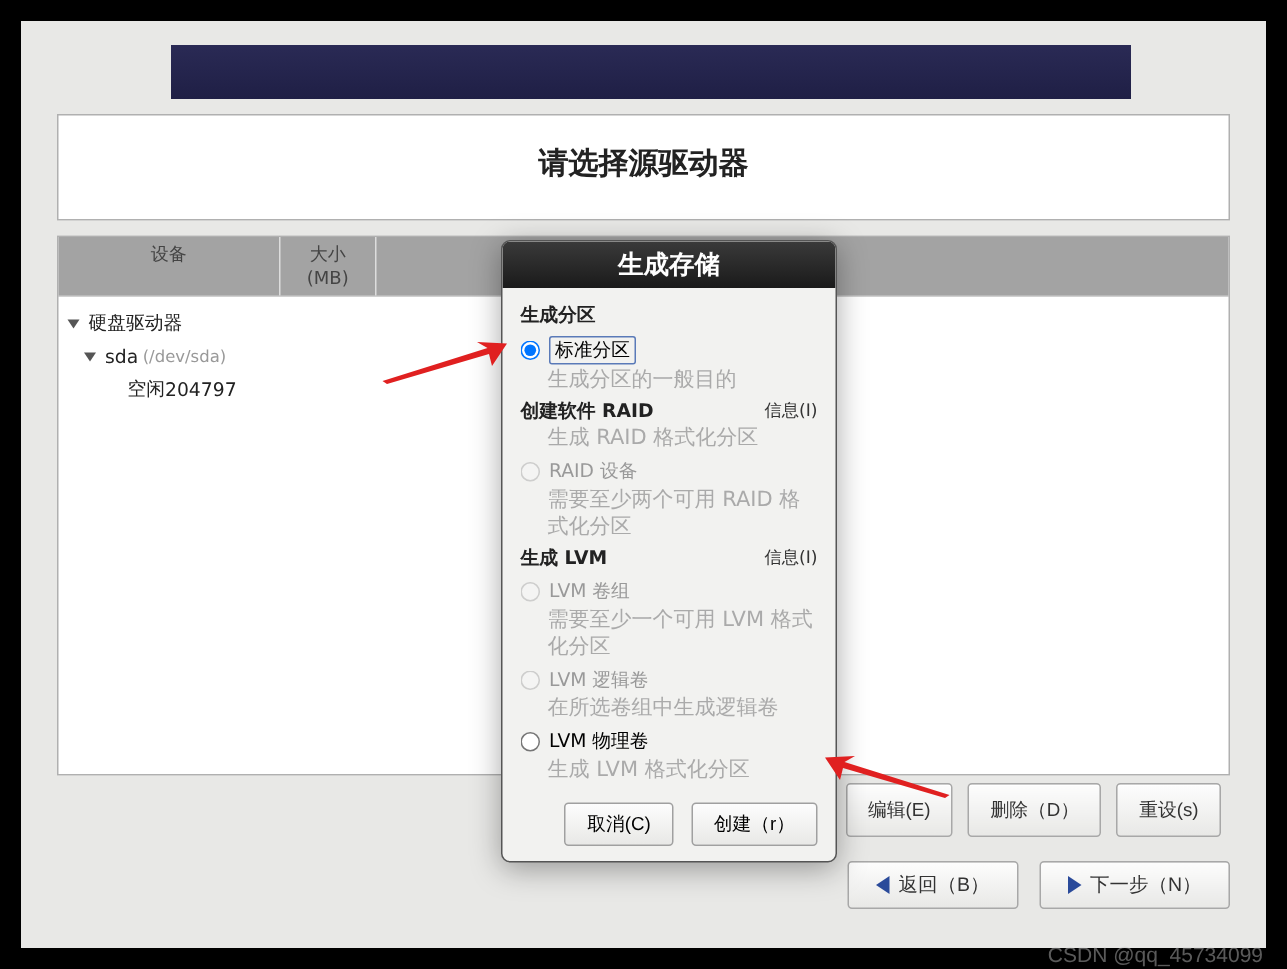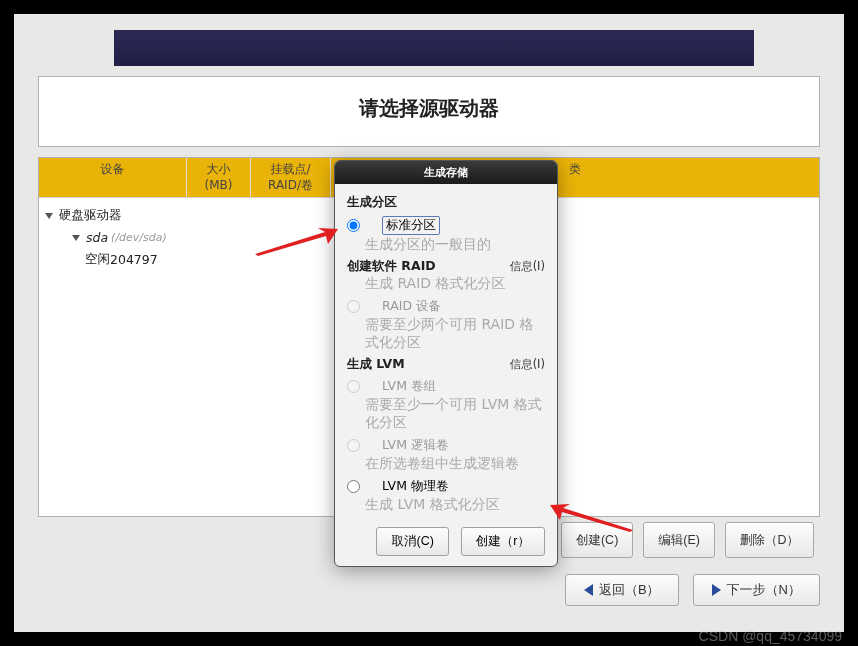--- a/index.html
+++ b/index.html
@@ -48,21 +48,21 @@
       left: 24px;
       top: 143px;
       width: 782px;
       height: 360px;
       border: 1px solid #b0b0b0;
       background: #fff;
     }
     .thead {
       display: flex;
       border-bottom: 1px solid #d0d0d0;
-      background: #eab308;
+      background: #a3a3a3;
     }
     .th {
       padding: 4px 6px;
       font-size: 12px;
       color: #444;
       text-align: center;
       border-right: 1px solid #ddd;
       line-height: 1.3;
     }
     .th.c1 { width: 148px; }
@@ -78,21 +78,21 @@
       color: #222;
     }
     .tri {
       width: 0; height: 0;
       border-left: 4px solid transparent;
       border-right: 4px solid transparent;
       border-top: 6px solid #555;
       margin-right: 6px;
       display: inline-block;
     }
-    .indent1 { padding-left: 33px; font-style: italic; }
+    .indent1 { padding-left: 17px; }
     .indent2 { padding-left: 46px; }
     .devpath { color: #999; font-size: 11px; margin-left: 3px; }
     .sizecell { }
     .btn-row {
       position: absolute;
       left: 24px;
       top: 508px;
       width: 782px;
       height: 36px;
       display: flex;
@@ -150,40 +150,40 @@
       width: 224px;
       background: #f2f2f0;
       border: 1px solid #555;
       border-radius: 6px;
       box-shadow: 0 4px 20px rgba(0,0,0,.35);
       overflow: hidden;
     }
     .dlg-title {
       background: linear-gradient(#3a3a3a, #1a1a1a);
       color: #fff;
-      font-size: 11px;
+      font-size: 17px;
       font-weight: bold;
       text-align: center;
       padding: 4px 0;
     }
     .dlg-body { padding: 6px 12px 10px; }
     .sect-head {
       display: flex;
       justify-content: space-between;
-      align-items: center;
+      align-items: flex-start;
       font-size: 12.5px;
       font-weight: bold;
       color: #222;
       margin-top: 4px;
     }
     .info { font-size: 11.5px; font-weight: normal; color: #333; }
     .radio-row {
       display: flex;
       align-items: center;
-      gap: 22px;
+      gap: 6px;
       margin: 5px 0 1px;
       font-size: 12.5px;
     }
     .radio-row.disabled { color: #999; }
     .radio-row input { margin: 0; }
     .hint { font-size: 14px; color: #aaa; margin-left: 18px; margin-bottom: 3px; }
     .selected-label {
       border: 1px solid #5a7ab8;
       padding: 0 3px;
       border-radius: 2px;
@@ -228,24 +228,20 @@
     <div class="title">请选择源驱动器</div>
   </div>
 
   <div class="table-panel">
     <div class="thead">
       <div class="th c1">设备</div>
       <div class="th c2">
         <span>大小</span><br>
         <span>(MB)</span>
       </div>
-      <div class="th c3">
-        <span>挂载点/</span><br>
-        <span>RAID/卷</span>
-      </div>
       <div class="th cx">类</div>
     </div>
     <div class="tbody">
       <div class="row">
         <span class="tri"></span>
         <span>硬盘驱动器</span>
       </div>
       <div class="row indent1">
         <span class="tri"></span>
         <span>sda</span>
@@ -255,20 +251,21 @@
         <span>空闲</span>
         <span class="sizecell">204797</span>
       </div>
     </div>
   </div>
 
   <div class="btn-row">
     <button class="btn">创建(C)</button>
     <button class="btn">编辑(E)</button>
     <button class="btn">删除（D）</button>
+    <button class="btn">重设(s)</button>
   </div>
 
   <div class="nav-row">
     <button class="nav-btn">
       <span class="arrow-l"></span>
       <span>返回（B）</span>
     </button>
     <button class="nav-btn">
       <span class="arrow-r"></span>
       <span>下一步（N）</span>

